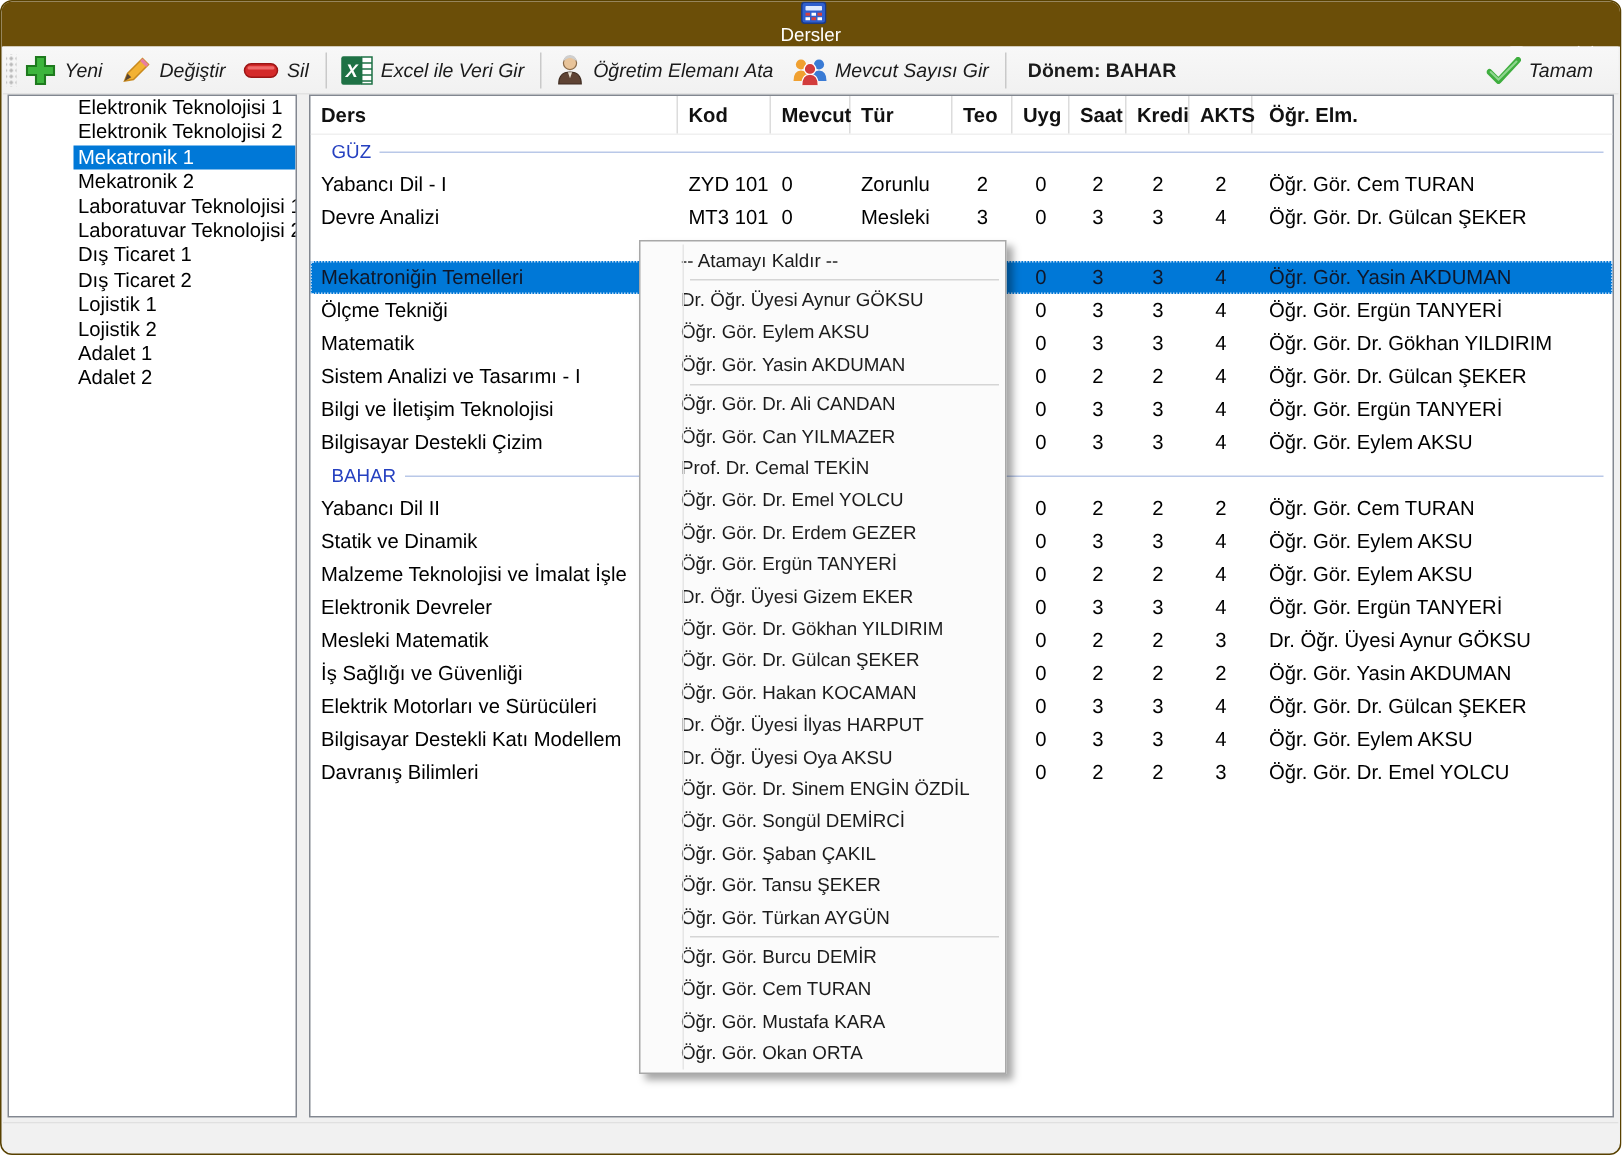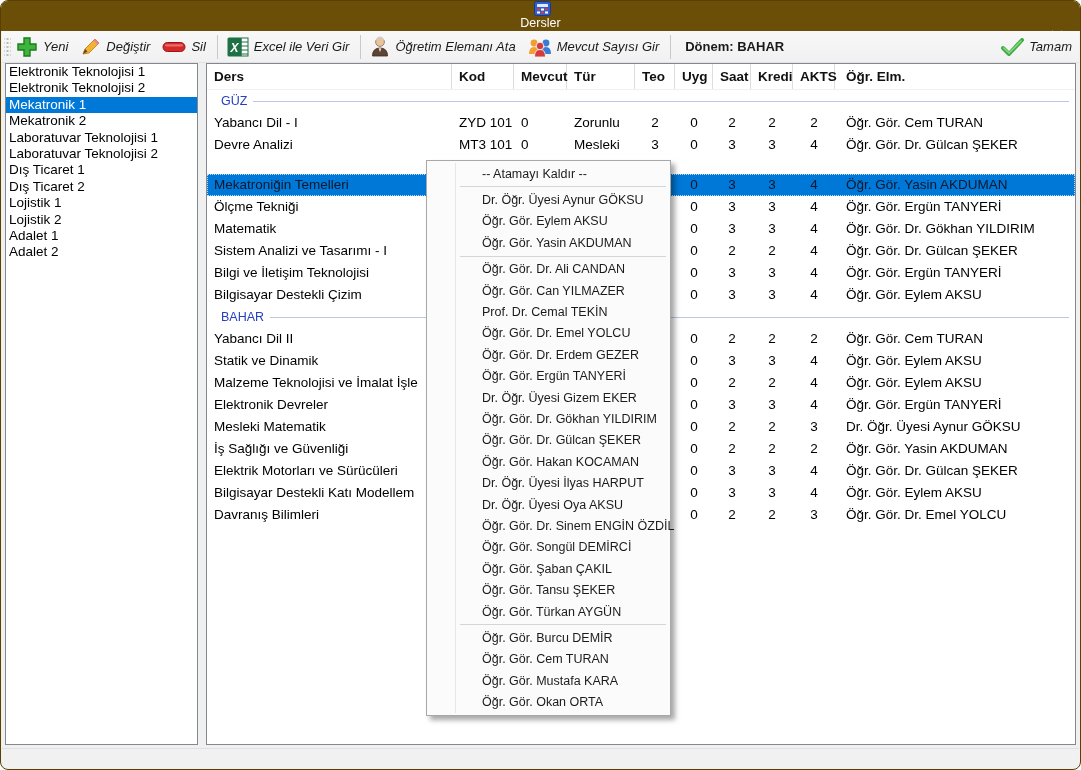--- a/index.html
+++ b/index.html
@@ -26,28 +26,28 @@
     background:linear-gradient(#f8f8f8,#f1f1f1);
     border-bottom:1px solid #e2e2e2;
     display:flex; align-items:center; font-size:13px; color:#1a1a1a;
   }
   .grip{ width:7px; height:22px; margin-left:2px;
     background-image:radial-gradient(circle, #b9b9b9 1px, transparent 1.2px);
     background-size:4px 4px; background-position:center; }
   .tb-btn{ display:flex; align-items:center; gap:5px; padding:4px 7px 4px 5px; border-radius:3px; white-space:nowrap;font-style:italic; }
   .tb-sep{ width:1px; height:24px; background:#c9c9c9; margin:0 4px; }
   .tb-label{ font-weight:bold; padding:0 10px; white-space:nowrap; }
-  .tb-right{ margin-left:auto; }
+  .tb-right{ margin-left:auto; margin-right:10px; }
   
   .listbox{
     position:absolute; left:4px; top:62px; width:193px; bottom:24px;
     background:#fff; border:1px solid #828790; overflow:hidden;
     font-size:13.5px; color:#000;
   }
-  .lb-item{ height:16.4px; line-height:16.4px; padding-left:3px; white-space:nowrap; }
+  .lb-item{ height:16.4px; line-height:16.4px; padding-left:3px; white-space:nowrap;margin-left:43px; }
   .lb-item.sel{ background:#0078d7; color:#fff; }
   .panel{
     position:absolute; left:205px; top:62px; right:4px; bottom:24px;
     background:#fff; border:1px solid #828790; overflow:hidden;
     font-size:13.5px; color:#000;
   }
   .t-grid{ display:grid; grid-template-columns:245px 62px 53px 68px 40px 38px 38px 42px 42px 1fr; align-items:center; }
   .t-head{ height:26px; border-bottom:1px solid #f0f0f0;font-weight:bold; }
   .t-head .cell{ height:100%; display:flex; align-items:center; padding-left:7px; border-right:1px solid #dcdcdc; color:#111; }
   .t-head .cell:last-child{ border-right:none; padding-left:11px; }
@@ -65,21 +65,21 @@
   
   .ctx-menu{
     position:absolute; left:425px; top:159px; width:245px; z-index:20;
     background:#fbfbfb; border:1px solid #a8a8a8; padding:2px 1px;
     box-shadow:4px 4px 5px rgba(0,0,0,0.35);
     font-size:12.5px; color:#1b1b1b;
   }
   .ctx-menu::before{
     content:""; position:absolute; left:28px; top:2px; bottom:2px; width:1px; background:#e6e6e6;
   }
-  .menu-item{ height:21.4px; display:flex; align-items:center; padding-left:54px; white-space:nowrap; }
+  .menu-item{ height:21.4px; display:flex; align-items:center; padding-left:26px; white-space:nowrap; }
   .menu-sep{ height:1px; background:#d5d5d5; margin:2px 3px 2px 32px; }
   
   .statusbar{ position:absolute; left:1px; right:1px; bottom:1px; height:20px; background:#f1f1f1; border-top:1px solid #e0e0e0; border-radius:0 0 7px 7px; }
   svg{ display:block; }
 </style>
 </head>
 <body>
 
 <div class="window">
 

